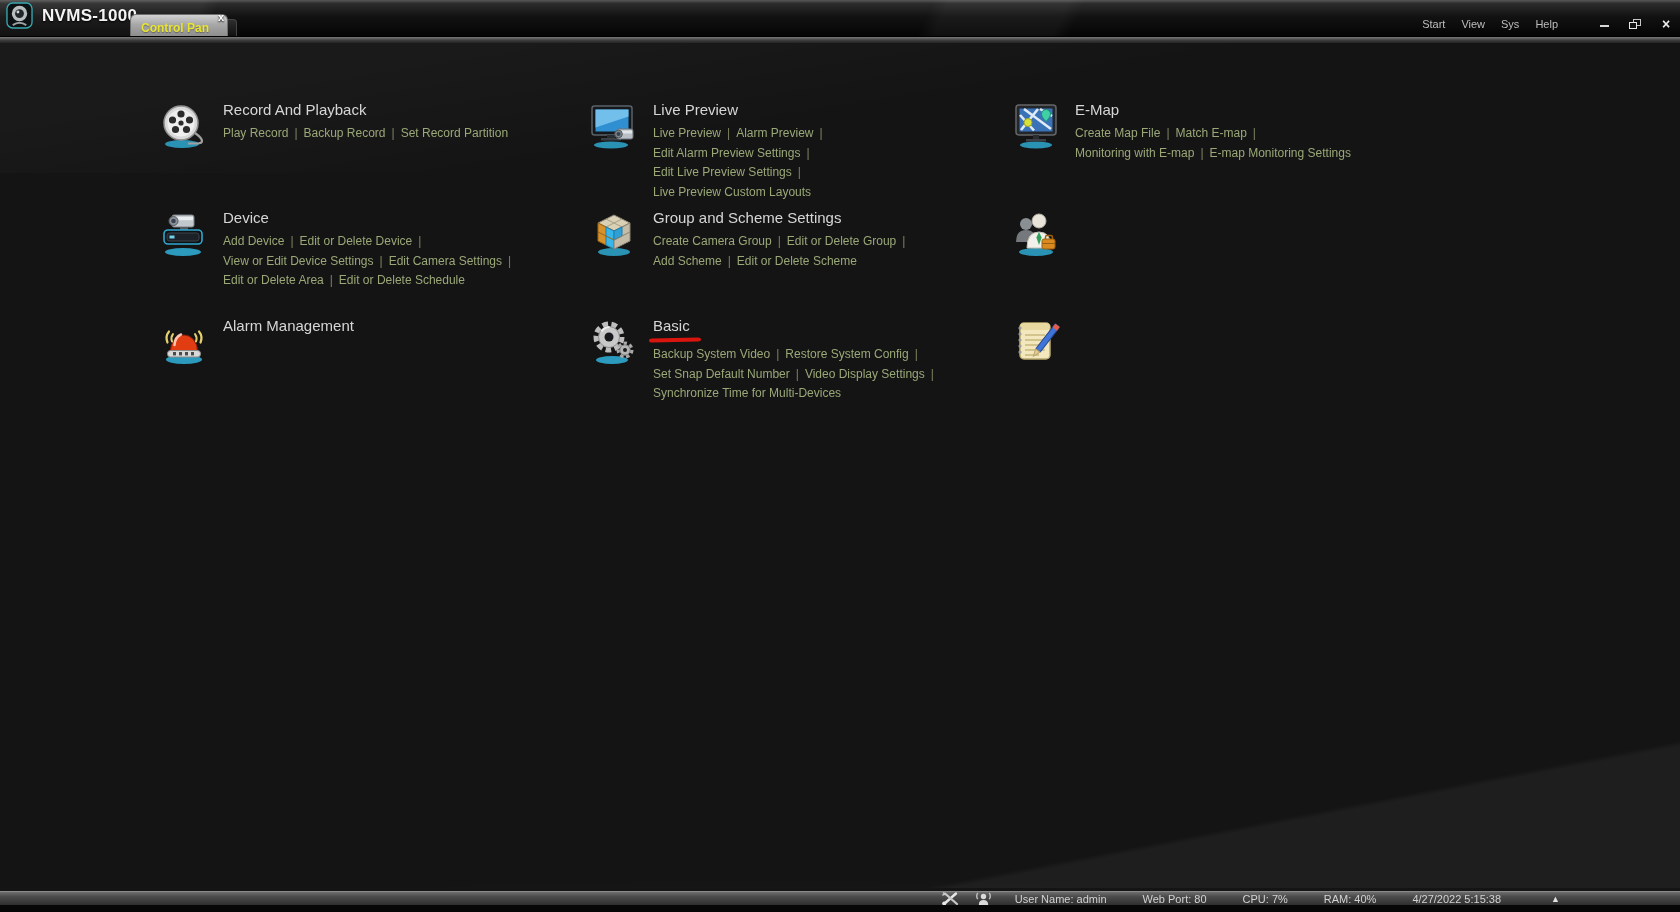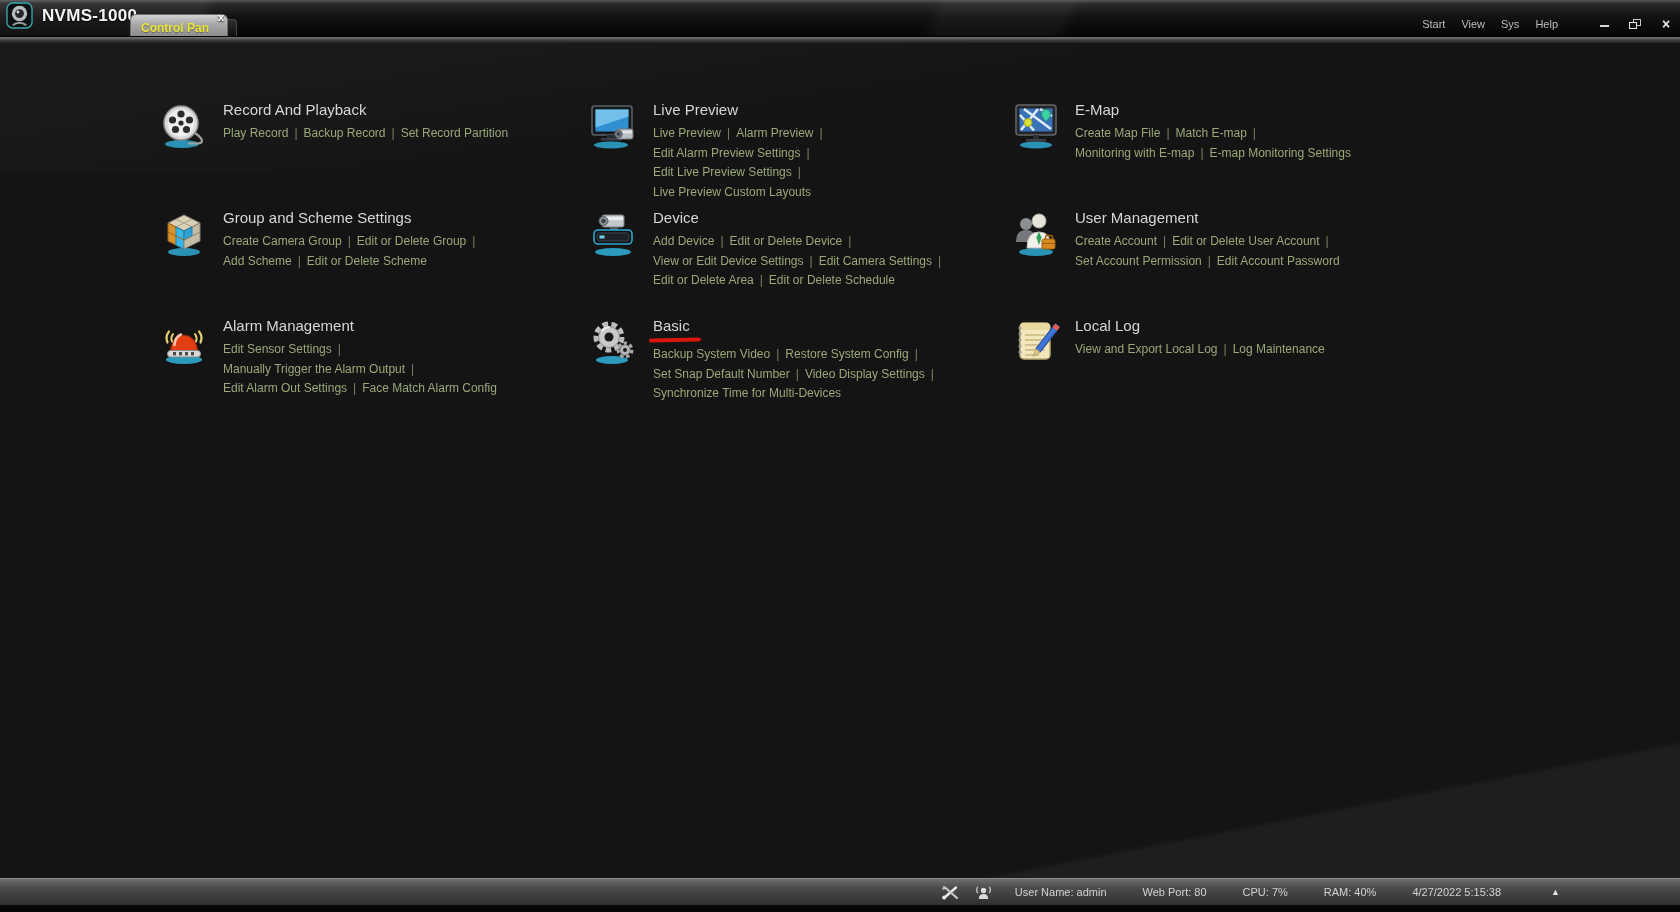--- a/index.html
+++ b/index.html
@@ -60,21 +60,21 @@
   .module-icon svg { width:48px; height:46px; display:block; }
   .module-title { color:var(--title-color,#d6d6d6); font-size:15px; line-height:20px;
     margin-bottom:3px; display:inline-block; }
   .red-underline { width:52px; height:4px; background:var(--annotation-color,#d9150d);
     border-radius:3px/2px; transform:rotate(-1.5deg); margin:-1px 0 2px -4px; }
   .link-line { line-height:18.5px; white-space:nowrap; }
   .module-link { color:var(--link-color,#9aa878); font-size:12px; cursor:pointer; }
   .link-sep { color:var(--link-color,#9aa878); opacity:.75; font-size:12px; margin:0 6px; }
 
   
-  .statusbar { position:absolute; left:0; right:0; bottom:7px; height:27px;
+  .statusbar { position:absolute; left:0; right:0; bottom:7px; height:14px;
     background:linear-gradient(180deg,#6e6e6e,#4b4b4b 35%,#2f2f2f);
     border-top:1px solid #8a8a8a; display:flex; align-items:center; justify-content:flex-end; }
   .sb-items { display:flex; align-items:center; gap:36px; margin-right:26px; }
   .sb-item { color:#d2d2d2; font-size:11px; white-space:nowrap; }
   .sb-icon { width:19px; height:15px; display:inline-flex; margin-right:-22px; }
   .sb-icon + .sb-icon { margin-right:-14px; }
   .sb-icon svg { width:19px; height:15px; }
   .sb-expand { color:#e2e2e2; font-size:9px; margin-left:24px; }
   .bottom-strip { position:absolute; left:0; right:0; bottom:0; height:7px; background:#070707; }
 </style>
@@ -189,98 +189,90 @@
 </svg>
           </div>
           <div class="module-body"><div class="module-title">E-Map</div><div class="module-links">
               <div class="link-line"><span class="module-link">Create Map File</span><span class="link-sep">|</span><span class="module-link">Match E-map</span><span class="link-sep">|</span></div>
               <div class="link-line"><span class="module-link">Monitoring with E-map</span><span class="link-sep">|</span><span class="module-link">E-map Monitoring Settings</span></div>
             </div></div>
         </div>
         <div class="module">
           <div class="module-icon">
             <svg viewBox="0 0 48 46">
+  <ellipse cx="23" cy="41" rx="18" ry="4" fill="#2ea8cf" opacity=".9"></ellipse>
+  <rect x="12" y="4" width="22" height="12" rx="2" fill="#c2c8cd" stroke="#7a8187"></rect>
+  <rect x="13" y="5.8" width="20" height="3.4" fill="#e8ecef"></rect>
+  <circle cx="13.5" cy="10" r="4.5" fill="#8b9299" stroke="#565c62"></circle>
+  <circle cx="13.5" cy="10" r="2.3" fill="#3a434f"></circle>
+  <rect x="20" y="16" width="8" height="3" fill="#555b60"></rect>
+  <rect x="4" y="19" width="38" height="14" rx="4" fill="#0e1214" stroke="#2ea8cf" stroke-width="1.6"></rect>
+  <rect x="7" y="22" width="32" height="8" rx="2.5" fill="#1b2126" stroke="#3c444b"></rect>
+  <rect x="9.5" y="24.5" width="5" height="3" fill="#6fd2e8"></rect>
+</svg>
+          </div>
+          <div class="module-body"><div class="module-title">Device</div><div class="module-links">
+              <div class="link-line"><span class="module-link">Add Device</span><span class="link-sep">|</span><span class="module-link">Edit or Delete Device</span><span class="link-sep">|</span></div>
+              <div class="link-line"><span class="module-link">View or Edit Device Settings</span><span class="link-sep">|</span><span class="module-link">Edit Camera Settings</span><span class="link-sep">|</span></div>
+              <div class="link-line"><span class="module-link">Edit or Delete Area</span><span class="link-sep">|</span><span class="module-link">Edit or Delete Schedule</span></div>
+            </div></div>
+        </div>
+        <div class="module">
+          <div class="module-icon">
+            <svg viewBox="0 0 48 46">
   <ellipse cx="24" cy="41" rx="16" ry="4" fill="#2ea8cf" opacity=".85"></ellipse>
   <polygon points="24,4 40,12 24,20 8,12" fill="#d9d0b6" stroke="#8a8270" stroke-width="1"></polygon>
   <line x1="16" y1="8" x2="32" y2="16" stroke="#a89f85" stroke-width="1"></line>
   <line x1="32" y1="8" x2="16" y2="16" stroke="#a89f85" stroke-width="1"></line>
   <polygon points="8,12 24,20 24,38 8,30" fill="#d8922c" stroke="#9a6414" stroke-width="1"></polygon>
   <polygon points="16,16 24,20 24,38 16,34" fill="#38b6e8" stroke="#1a7fae" stroke-width="1"></polygon>
   <polygon points="40,12 24,20 24,38 40,30" fill="#c4bca6" stroke="#8a8270" stroke-width="1"></polygon>
   <polygon points="32,16 24,20 24,29 32,25" fill="#2f9fd4" stroke="#1a7fae" stroke-width="1"></polygon>
   <line x1="8" y1="21" x2="24" y2="29" stroke="#9a6414" stroke-width="1"></line>
   <line x1="40" y1="21" x2="24" y2="29" stroke="#8a8270" stroke-width="1"></line>
 </svg>
           </div>
           <div class="module-body"><div class="module-title">Group and Scheme Settings</div><div class="module-links">
               <div class="link-line"><span class="module-link">Create Camera Group</span><span class="link-sep">|</span><span class="module-link">Edit or Delete Group</span><span class="link-sep">|</span></div>
               <div class="link-line"><span class="module-link">Add Scheme</span><span class="link-sep">|</span><span class="module-link">Edit or Delete Scheme</span></div>
             </div></div>
         </div>
         <div class="module">
           <div class="module-icon">
             <svg viewBox="0 0 48 46">
-  <ellipse cx="23" cy="41" rx="18" ry="4" fill="#2ea8cf" opacity=".9"></ellipse>
-  <rect x="12" y="4" width="22" height="12" rx="2" fill="#c2c8cd" stroke="#7a8187"></rect>
-  <rect x="13" y="5.8" width="20" height="3.4" fill="#e8ecef"></rect>
-  <circle cx="13.5" cy="10" r="4.5" fill="#8b9299" stroke="#565c62"></circle>
-  <circle cx="13.5" cy="10" r="2.3" fill="#3a434f"></circle>
-  <rect x="20" y="16" width="8" height="3" fill="#555b60"></rect>
-  <rect x="4" y="19" width="38" height="14" rx="4" fill="#0e1214" stroke="#2ea8cf" stroke-width="1.6"></rect>
-  <rect x="7" y="22" width="32" height="8" rx="2.5" fill="#1b2126" stroke="#3c444b"></rect>
-  <rect x="9.5" y="24.5" width="5" height="3" fill="#6fd2e8"></rect>
-</svg>
-          </div>
-          <div class="module-body"><div class="module-title">Device</div><div class="module-links">
-              <div class="link-line"><span class="module-link">Add Device</span><span class="link-sep">|</span><span class="module-link">Edit or Delete Device</span><span class="link-sep">|</span></div>
-              <div class="link-line"><span class="module-link">View or Edit Device Settings</span><span class="link-sep">|</span><span class="module-link">Edit Camera Settings</span><span class="link-sep">|</span></div>
-              <div class="link-line"><span class="module-link">Edit or Delete Area</span><span class="link-sep">|</span><span class="module-link">Edit or Delete Schedule</span></div>
-            </div></div>
-        </div>
-        <div class="module">
-          <div class="module-icon">
-            <svg viewBox="0 0 48 46">
   <ellipse cx="24" cy="41" rx="17" ry="4" fill="#2ea8cf" opacity=".85"></ellipse>
   <circle cx="14" cy="13" r="6" fill="#8a8f94"></circle>
   <path d="M4 31 q0 -12 10 -12 q10 0 10 12 z" fill="#75797e"></path>
   <circle cx="27" cy="10" r="7" fill="#e8e4da" stroke="#b5b0a5"></circle>
   <path d="M15 37 q0 -16 12 -16 q12 0 12 16 z" fill="#f2f0ea" stroke="#c5c0b5"></path>
   <path d="M27 21 l2.6 5.5 -2.6 7.5 -2.6 -7.5 z" fill="#2f9f5a"></path>
   <rect x="30" y="28" width="13" height="10" rx="2" fill="#d88a20" stroke="#9a5f10"></rect>
   <path d="M33.5 28 v-1.8 q0 -1.6 1.6 -1.6 h3.8 q1.6 0 1.6 1.6 v1.8" fill="none" stroke="#9a5f10" stroke-width="1.5"></path>
   <line x1="30" y1="32.5" x2="43" y2="32.5" stroke="#9a5f10" stroke-width="1"></line>
 </svg>
           </div>
-          <div class="module-body"><div class="module-title">User Management</div><div class="module-links">
-              <div class="link-line"><span class="module-link">Create Account</span><span class="link-sep">|</span><span class="module-link">Edit or Delete User Account</span><span class="link-sep">|</span></div>
-              <div class="link-line"><span class="module-link">Set Account Permission</span><span class="link-sep">|</span><span class="module-link">Edit Account Password</span></div>
-            </div></div>
         </div>
         <div class="module">
           <div class="module-icon">
             <svg viewBox="0 0 48 46">
   <ellipse cx="24" cy="40.5" rx="18" ry="4.5" fill="#2ea8cf" opacity=".9"></ellipse>
   <path d="M10.5 32 a13.5 16 0 0 1 27 0 z" fill="#e23d12" stroke="#8f1f06" stroke-width="1"></path>
   <path d="M14.5 26 q.5 -8 6.5 -10.5" stroke="#ffc4ae" stroke-width="2.5" fill="none" stroke-linecap="round"></path>
   <rect x="7.5" y="31.5" width="33" height="6.5" rx="3" fill="#d9d9d9" stroke="#8a8a8a"></rect>
   <rect x="13" y="33" width="3" height="3.4" fill="#4a4a4a"></rect>
   <rect x="19" y="33" width="3" height="3.4" fill="#4a4a4a"></rect>
   <rect x="25" y="33" width="3" height="3.4" fill="#4a4a4a"></rect>
   <rect x="31" y="33" width="3" height="3.4" fill="#4a4a4a"></rect>
   <path d="M9 12.5 q-4 5 -1.5 11" stroke="#e3cf6e" stroke-width="2.2" fill="none" stroke-linecap="round"></path>
   <path d="M13 15 q-2.5 3.5 -1 7.5" stroke="#e3cf6e" stroke-width="2" fill="none" stroke-linecap="round"></path>
   <path d="M39 12.5 q4 5 1.5 11" stroke="#e3cf6e" stroke-width="2.2" fill="none" stroke-linecap="round"></path>
   <path d="M35 15 q2.5 3.5 1 7.5" stroke="#e3cf6e" stroke-width="2" fill="none" stroke-linecap="round"></path>
 </svg>
           </div>
-          <div class="module-body"><div class="module-title">Alarm Management</div><div class="module-links">
-              <div class="link-line"><span class="module-link">Edit Sensor Settings</span><span class="link-sep">|</span></div>
-              <div class="link-line"><span class="module-link">Manually Trigger the Alarm Output</span><span class="link-sep">|</span></div>
-              <div class="link-line"><span class="module-link">Edit Alarm Out Settings</span><span class="link-sep">|</span><span class="module-link">Face Match Alarm Config</span></div>
-            </div></div>
+          <div class="module-body"><div class="module-title">Alarm Management</div></div>
         </div>
         <div class="module">
           <div class="module-icon">
             <svg viewBox="0 0 48 46">
   <ellipse cx="22" cy="41" rx="16" ry="4" fill="#2ea8cf" opacity=".9"></ellipse>
   <circle cx="19" cy="18" r="12.5" fill="none" stroke="#bdbdbd" stroke-width="6" stroke-dasharray="5.4 3.3"></circle>
   <circle cx="19" cy="18" r="10.5" fill="#c9c9c9" stroke="#8f8f8f"></circle>
   <path d="M11.5 12.5 a10 10 0 0 1 8 -4.5" stroke="#efefef" fill="none" stroke-width="2.2"></path>
   <circle cx="19" cy="18" r="4.5" fill="#17191c"></circle>
   <circle cx="35" cy="31" r="6.5" fill="none" stroke="#a8a8a8" stroke-width="4" stroke-dasharray="3.2 2.5"></circle>
@@ -305,23 +297,20 @@
   <circle cx="8" cy="21" r="1.6" fill="#9a9a9a"></circle>
               <circle cx="8" cy="27" r="1.6" fill="#9a9a9a"></circle>
   <circle cx="8" cy="33" r="1.6" fill="#9a9a9a"></circle>
   <g transform="rotate(38 33 22)">
     <rect x="30.5" y="2" width="5.5" height="32" rx="1.2" fill="#3f74d8" stroke="#27498f"></rect>
     <rect x="30.5" y="2" width="5.5" height="4.5" fill="#e85a4a"></rect>
     <polygon points="30.5,34 36,34 33.2,41" fill="#e8c998" stroke="#b9a86e"></polygon>
   </g>
 </svg>
           </div>
-          <div class="module-body"><div class="module-title">Local Log</div><div class="module-links">
-              <div class="link-line"><span class="module-link">View and Export Local Log</span><span class="link-sep">|</span><span class="module-link">Log Maintenance</span></div>
-            </div></div>
         </div>
       </div>
   </div>
 
   <div class="statusbar">
     <div class="sb-items">
         <span class="sb-icon">
           <svg viewBox="0 0 19 15">
   <path d="M3 13 L15 2.5" stroke="#e8e8e8" stroke-width="2.4" stroke-linecap="round"></path>
   <path d="M4 2.5 L16 13" stroke="#c9c9c9" stroke-width="2.2" stroke-linecap="round"></path>

